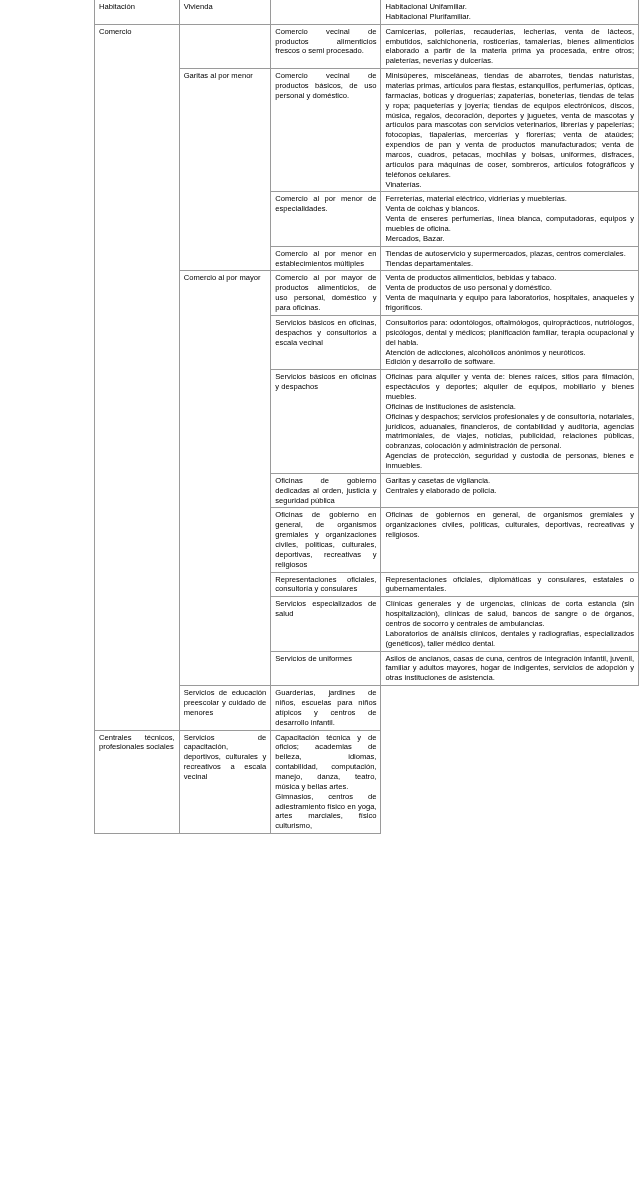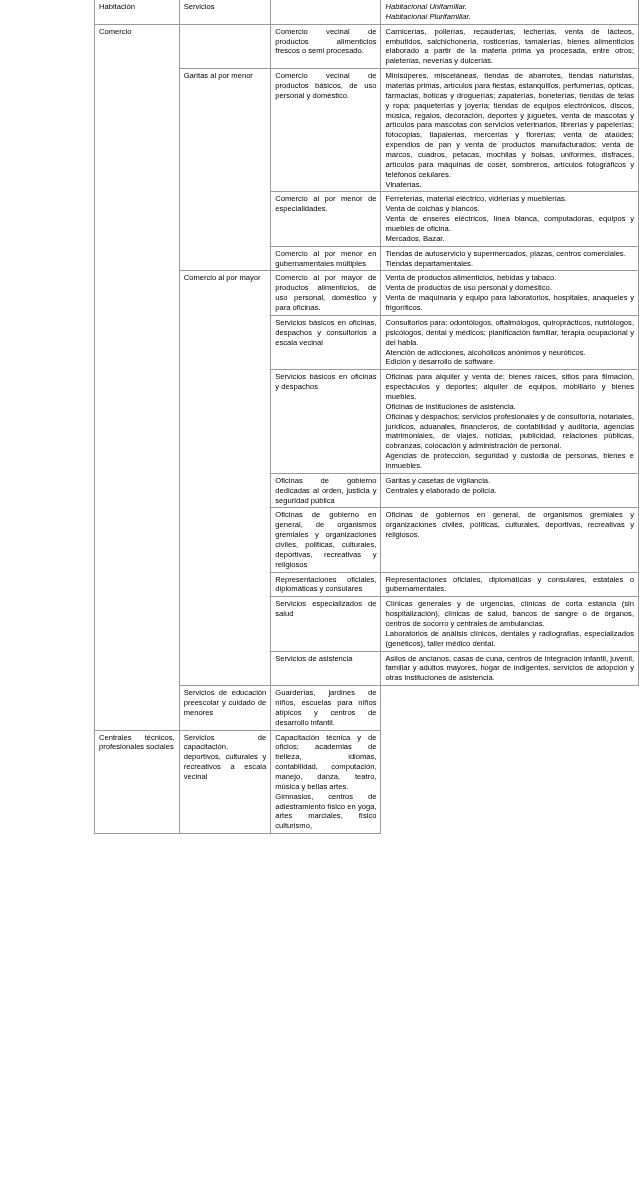--- a/index.html
+++ b/index.html
@@ -38,32 +38,32 @@
     hyphens: auto;
   }
   td.c1 { width: 64px; }
   td.c2 { width: 70px; }
   td.c3 { width: 86px; }
   td.c4 { width: 213px; }
   
   table.zoning tr:first-child td { border-top: none; }
   td.nobottomborder { border-bottom: none; }
   td.nobox { border: none; }
-  .plainleft { text-align: left; font-style: italic; }
+  .plainleft { text-align: left; }
 </style>
 </head>
 <body>
 
 <div class="page">
   <table class="zoning">
     <tbody>
 
       <tr>
         <td class="c1 nobox">Habitación</td>
-        <td class="c2 nobox">Servicios</td>
+        <td class="c2 nobox">Vivienda</td>
         <td class="c3 nobox"></td>
         <td class="c4 nobox plainleft" style="white-space:pre-line">Habitacional Unifamiliar.
 Habitacional Plurifamiliar.</td>
       </tr>
 
       <tr>
         <td class="c1" rowspan="13">Comercio</td>
         <td class="c2"></td>
         <td class="c3">Comercio vecinal de productos alimenticios frescos o semi procesado.</td>
         <td class="c4" style="white-space:pre-line">Carnicerías, pollerías, recauderías, lecherías, venta de lácteos, embutidos, salchichonería, rosticerías, tamalerías, bienes alimenticios elaborado a partir de la materia prima ya procesada, entre otros; paleterías, neverías y dulcerías.</td>
@@ -73,26 +73,26 @@
         <td class="c2" rowspan="3">Garitas al por menor</td>
         <td class="c3">Comercio vecinal de productos básicos, de uso personal y doméstico.</td>
         <td class="c4" style="white-space:pre-line">Minisúperes, misceláneas, tiendas de abarrotes, tiendas naturistas, materias primas, artículos para fiestas, estanquillos, perfumerías, ópticas, farmacias, boticas y droguerías; zapaterías, boneterías, tiendas de telas y ropa; paqueterías y joyería; tiendas de equipos electrónicos, discos, música, regalos, decoración, deportes y juguetes, venta de mascotas y artículos para mascotas con servicios veterinarios, librerías y papelerías; fotocopias, tlapalerías, mercerías y florerías; venta de ataúdes; expendios de pan y venta de productos manufacturados; venta de marcos, cuadros, petacas, mochilas y bolsas, uniformes, disfraces, artículos para máquinas de coser, sombreros, artículos fotográficos y teléfonos celulares.
 Vinaterías.</td>
       </tr>
 
       <tr>
         <td class="c3">Comercio al por menor de especialidades.</td>
         <td class="c4" style="white-space:pre-line">Ferreterías, material eléctrico, vidrierías y mueblerías.
 Venta de colchas y blancos.
-Venta de enseres eléctricos, línea blanca, computadoras, equipos y muebles de oficina.
+Venta de enseres perfumerías, línea blanca, computadoras, equipos y muebles de oficina.
 Mercados, Bazar.</td>
       </tr>
 
       <tr>
-        <td class="c3">Comercio al por menor en gubernamentales múltiples</td>
+        <td class="c3">Comercio al por menor en establecimientos múltiples</td>
         <td class="c4" style="white-space:pre-line">Tiendas de autoservicio y supermercados, plazas, centros comerciales.
 Tiendas departamentales.</td>
       </tr>
 
       <tr>
         <td class="c2" rowspan="8">Comercio al por mayor</td>
         <td class="c3">Comercio al por mayor de productos alimenticios, de uso personal, doméstico y para oficinas.</td>
         <td class="c4" style="white-space:pre-line">Venta de productos alimenticios, bebidas y tabaco.
 Venta de productos de uso personal y doméstico.
 Venta de maquinaria y equipo para laboratorios, hospitales, anaqueles y frigoríficos.</td>
@@ -118,32 +118,32 @@
         <td class="c4" style="white-space:pre-line">Garitas y casetas de vigilancia.
 Centrales y elaborado de policía.</td>
       </tr>
 
       <tr>
         <td class="c3">Oficinas de gobierno en general, de organismos gremiales y organizaciones civiles, politicas, culturales, deportivas, recreativas y religiosos</td>
         <td class="c4" style="white-space:pre-line">Oficinas de gobiernos en general, de organismos gremiales y organizaciones civiles, políticas, culturales, deportivas, recreativas y religiosos.</td>
       </tr>
 
       <tr>
-        <td class="c3">Representaciones oficiales, diplomáticas y consulares</td>
+        <td class="c3">Representaciones oficiales, consultoría y consulares</td>
         <td class="c4" style="white-space:pre-line">Representaciones oficiales, diplomáticas y consulares, estatales o gubernamentales.</td>
       </tr>
 
       <tr>
         <td class="c3">Servicios especializados de salud</td>
         <td class="c4" style="white-space:pre-line">Clínicas generales y de urgencias, clínicas de corta estancia (sin hospitalización), clínicas de salud, bancos de sangre o de órganos, centros de socorro y centrales de ambulancias.
 Laboratorios de análisis clínicos, dentales y radiografías, especializados (genéticos), taller médico dental.</td>
       </tr>
 
       <tr>
-        <td class="c3">Servicios de asistencia</td>
+        <td class="c3">Servicios de uniformes</td>
         <td class="c4" style="white-space:pre-line">Asilos de ancianos, casas de cuna, centros de integración infantil, juvenil, familiar y adultos mayores, hogar de indigentes, servicios de adopción y otras instituciones de asistencia.</td>
       </tr>
 
       <tr>
         <td class="c3">Servicios de educación preescolar y cuidado de menores</td>
         <td class="c4" style="white-space:pre-line">Guarderías, jardines de niños, escuelas para niños atípicos y centros de desarrollo infantil.</td>
       </tr>
 
       <tr>
         <td class="c2 nobottomborder">Centrales técnicos, profesionales sociales</td>

